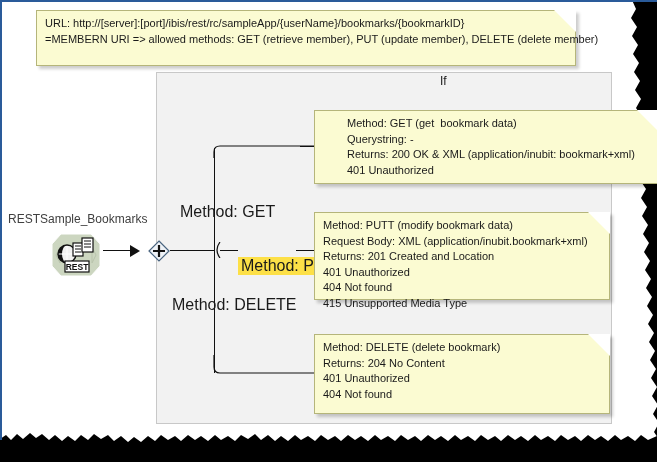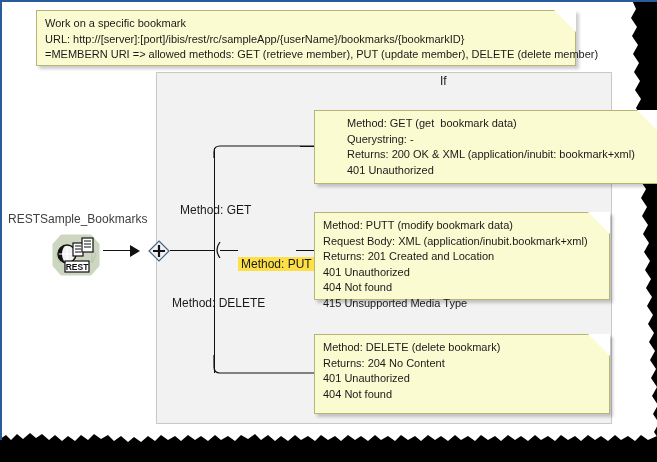--- a/index.html
+++ b/index.html
@@ -158,21 +158,21 @@
     position: absolute;
     left: 148px;
     top: 240px;
     width: 22px;
     height: 22px;
   }
 
   
   .branch-label {
     position: absolute;
-    font-size: 12px;
+    font-size: 16px;
     color: #1a1a1a;
     white-space: nowrap;
     background: transparent;
     text-align: center;
   }
   #label-get    { left: 180px; top: 203px; }
   #label-put    { left: 238px; top: 257px; background:#fde047; padding:0 3px; }
   #label-delete { left: 172px; top: 296px; }
 </style>
 </head>
@@ -190,21 +190,20 @@
 
   <div class="frame-top"></div>
   <div class="frame-left"></div>
 
   <div class="if-panel"></div>
   <div class="if-label">If</div>
 
   <div class="note" id="note-header">
     <div class="fold"></div>
     <div class="fold-edge"></div>
-    <div class="line">Work on a specific bookmark</div>
     <div class="line">URL: http://[server]:[port]/ibis/rest/rc/sampleApp/{userName}/bookmarks/{bookmarkID}</div>
     <div class="line">=MEMBERN URI =&gt; allowed methods: GET (retrieve member), PUT (update member), DELETE (delete member)</div>
   </div>
 
   <div class="module-label">RESTSample_Bookmarks</div>
   <svg class="module-icon" viewBox="0 0 50 44">
     <polygon points="10,1 40,1 49,11 49,33 40,43 10,43 1,33 1,11" fill="#ccd6c0" stroke="#ffffff" stroke-width="1"></polygon>
     <polygon points="9,14 5,22 9,30" fill="none" stroke="#b9c4ac" stroke-width="1"></polygon>
     <polygon points="41,14 45,22 41,30" fill="none" stroke="#b9c4ac" stroke-width="1"></polygon>
 

